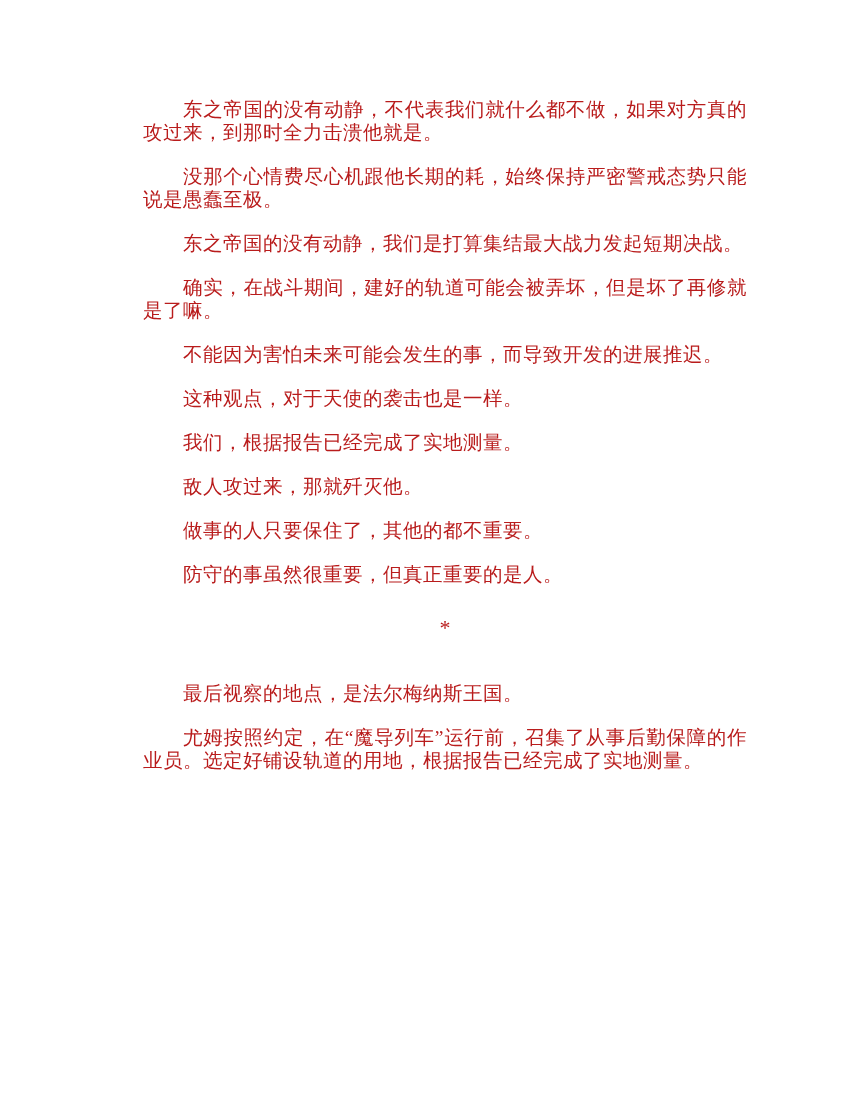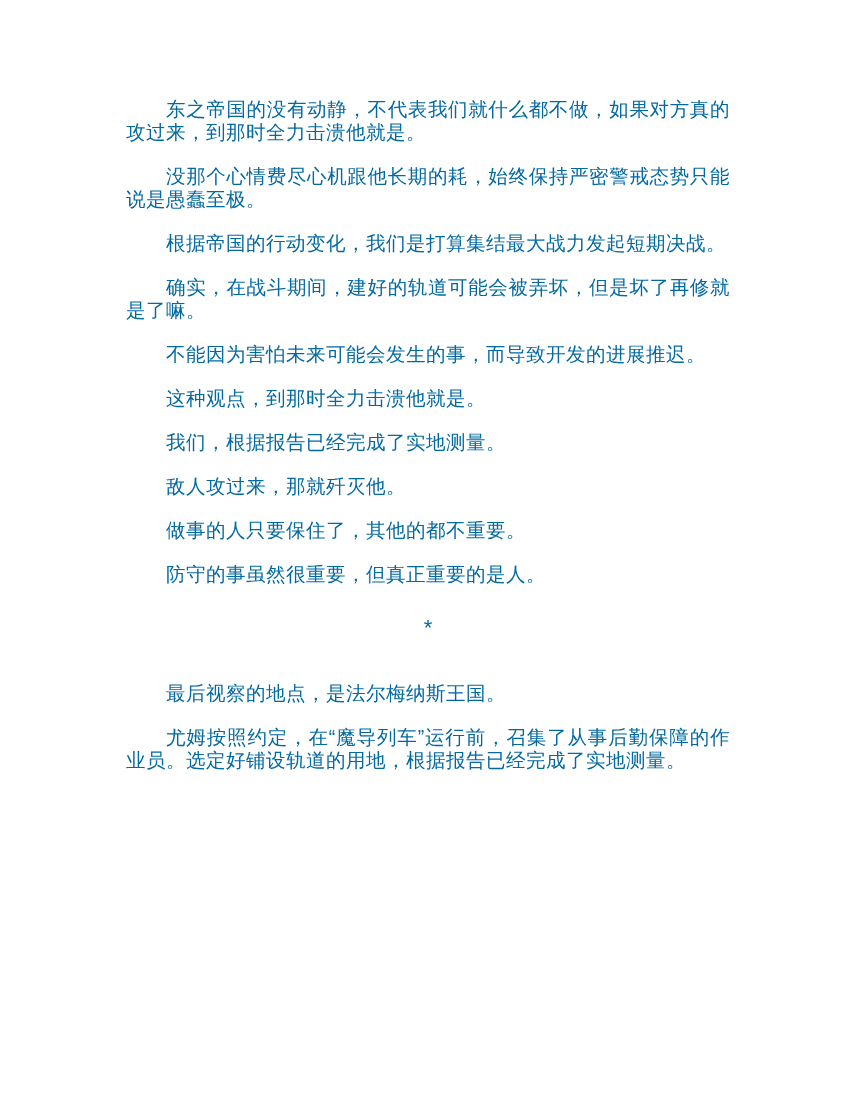--- a/index.html
+++ b/index.html
@@ -1,25 +1,25 @@
 <!DOCTYPE html>
 <html><head>
 <meta charset="utf-8">
 <style>
   html, body { margin: 0; padding: 0; background: #ffffff; }
   body { width: 850px; height: 1100px; position: relative; overflow: hidden; }
   .page {
     position: absolute;
-    left: 126px;
+    left: 143px;
     top: 98px;
     width: 604px;
-    font-family: Liberation Sans, sans-serif;
+    font-family: Liberation Serif, serif;
     font-size: 19.5px;
     line-height: 23px;
-    color: #0369a1;
+    color: #b91c1c;
   }
   .para {
     margin: 0 0 21px 0;
     text-indent: 40px;
     text-align: justify;
     letter-spacing: 0.5px;
   }
   .sep {
     text-align: center;
     font-size: 22px;
@@ -27,24 +27,24 @@
     text-indent: 0;
     letter-spacing: 0;
   }
 </style>
 </head>
 <body>
 
 <div class="page">
   <p class="para">东之帝国的没有动静，不代表我们就什么都不做，如果对方真的攻过来，到那时全力击溃他就是。</p>
   <p class="para">没那个心情费尽心机跟他长期的耗，始终保持严密警戒态势只能说是愚蠢至极。</p>
-  <p class="para">根据帝国的行动变化，我们是打算集结最大战力发起短期决战。</p>
+  <p class="para">东之帝国的没有动静，我们是打算集结最大战力发起短期决战。</p>
   <p class="para">确实，在战斗期间，建好的轨道可能会被弄坏，但是坏了再修就是了嘛。</p>
   <p class="para">不能因为害怕未来可能会发生的事，而导致开发的进展推迟。</p>
-  <p class="para">这种观点，到那时全力击溃他就是。</p>
+  <p class="para">这种观点，对于天使的袭击也是一样。</p>
   <p class="para">我们，根据报告已经完成了实地测量。</p>
   <p class="para">敌人攻过来，那就歼灭他。</p>
   <p class="para">做事的人只要保住了，其他的都不重要。</p>
   <p class="para">防守的事虽然很重要，但真正重要的是人。</p>
 
   <p class="sep">*</p>
 
   <p class="para">最后视察的地点，是法尔梅纳斯王国。</p>
   <p class="para">尤姆按照约定，在“魔导列车”运行前，召集了从事后勤保障的作业员。选定好铺设轨道的用地，根据报告已经完成了实地测量。</p>
 </div>

